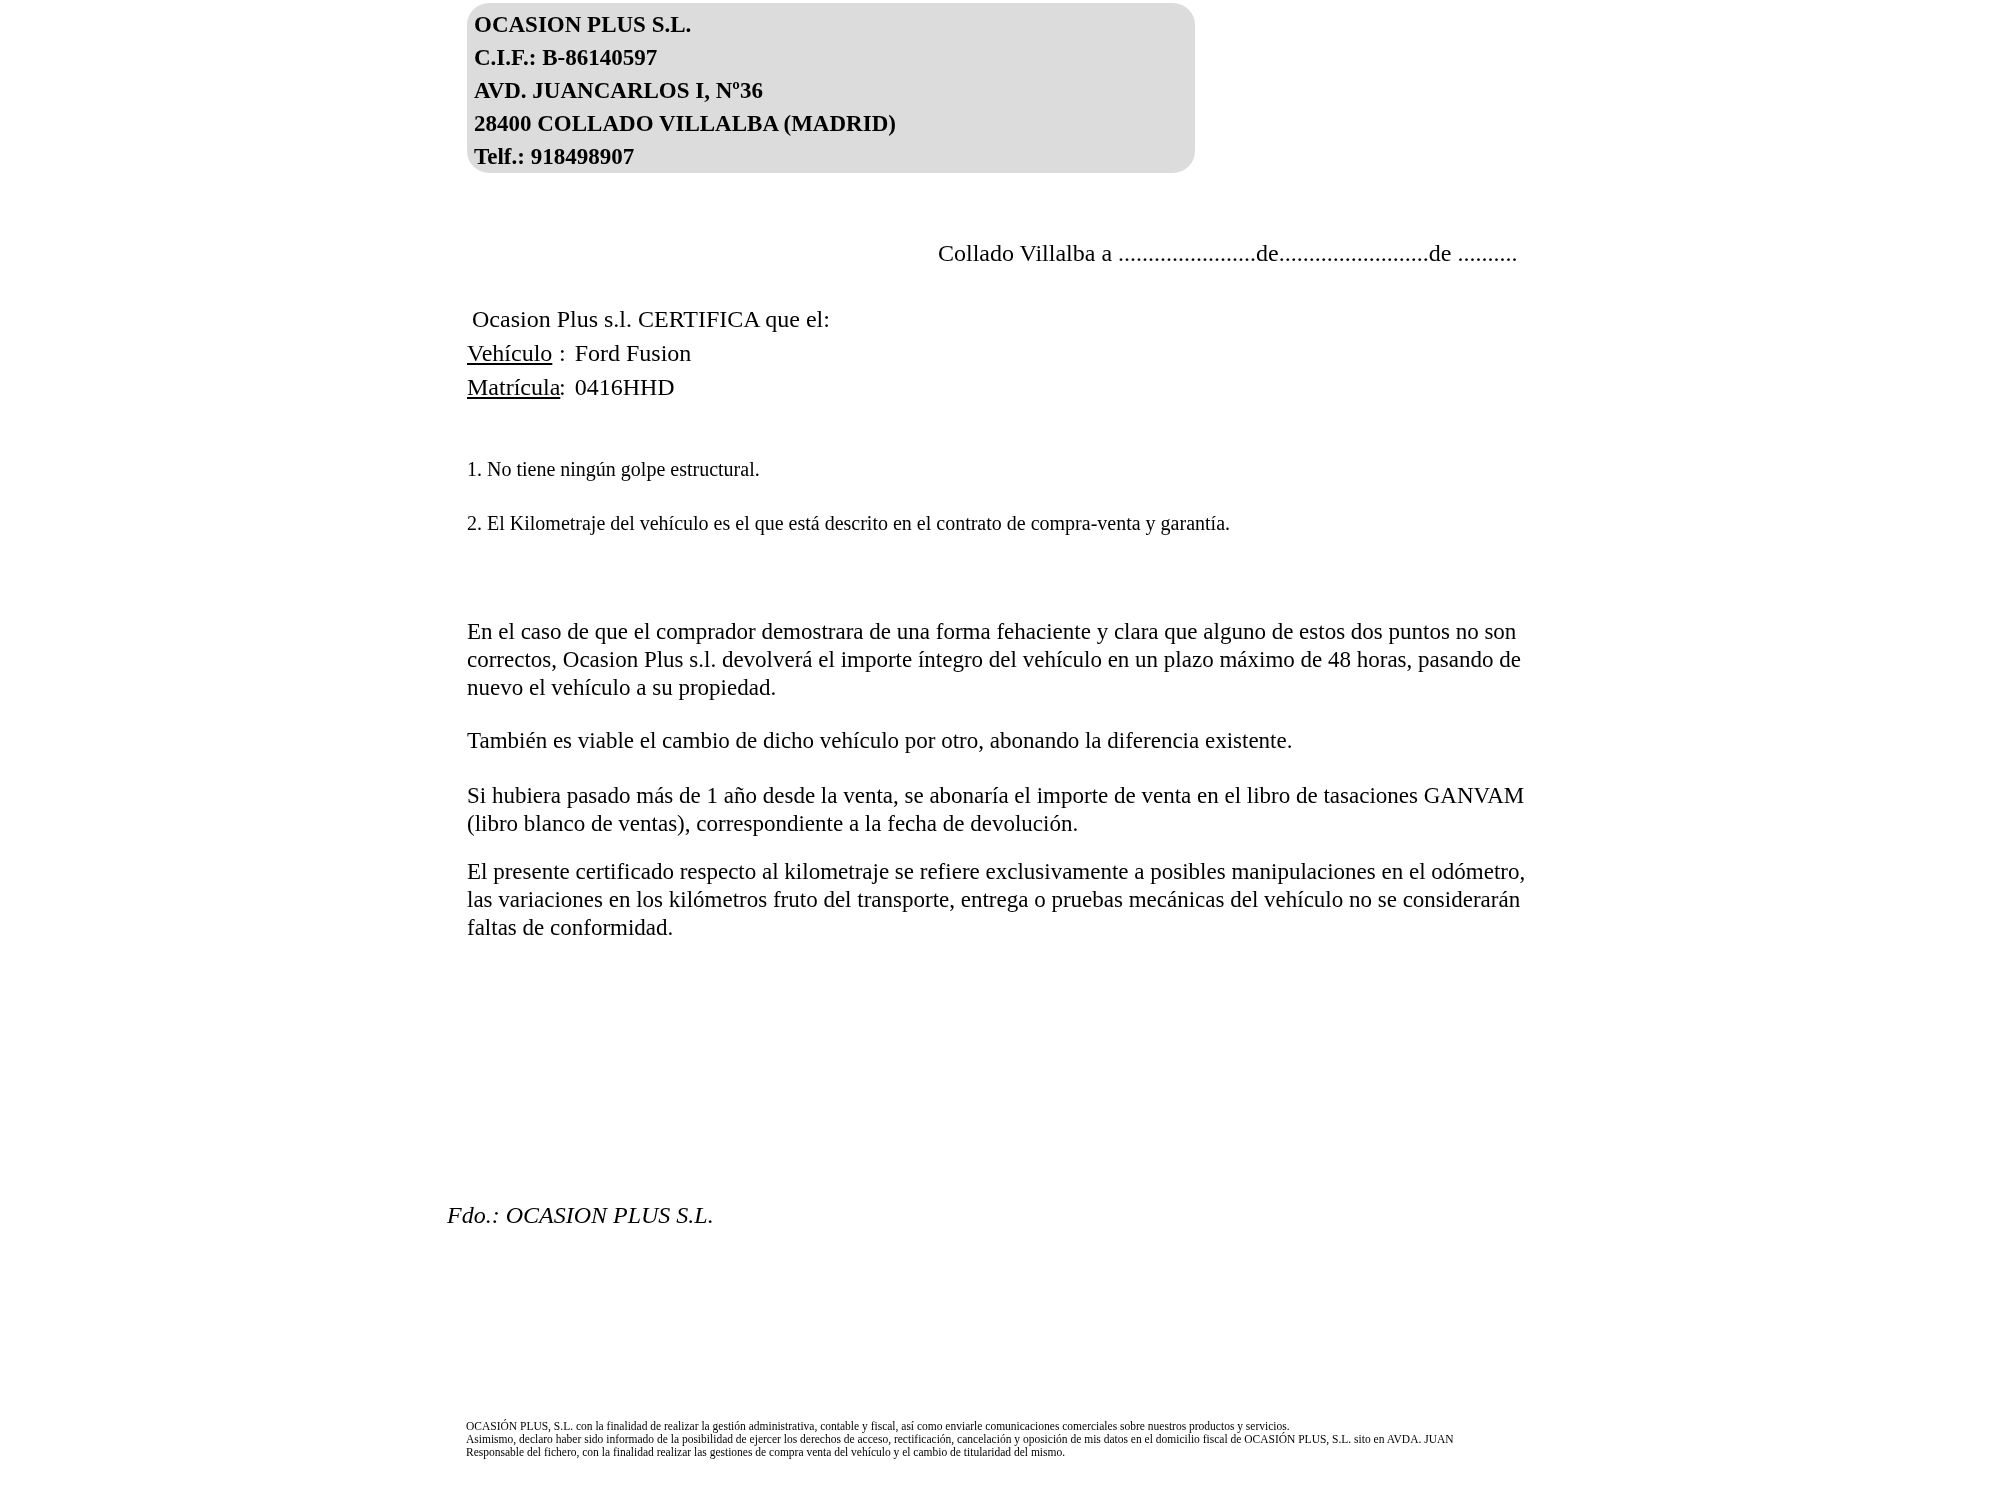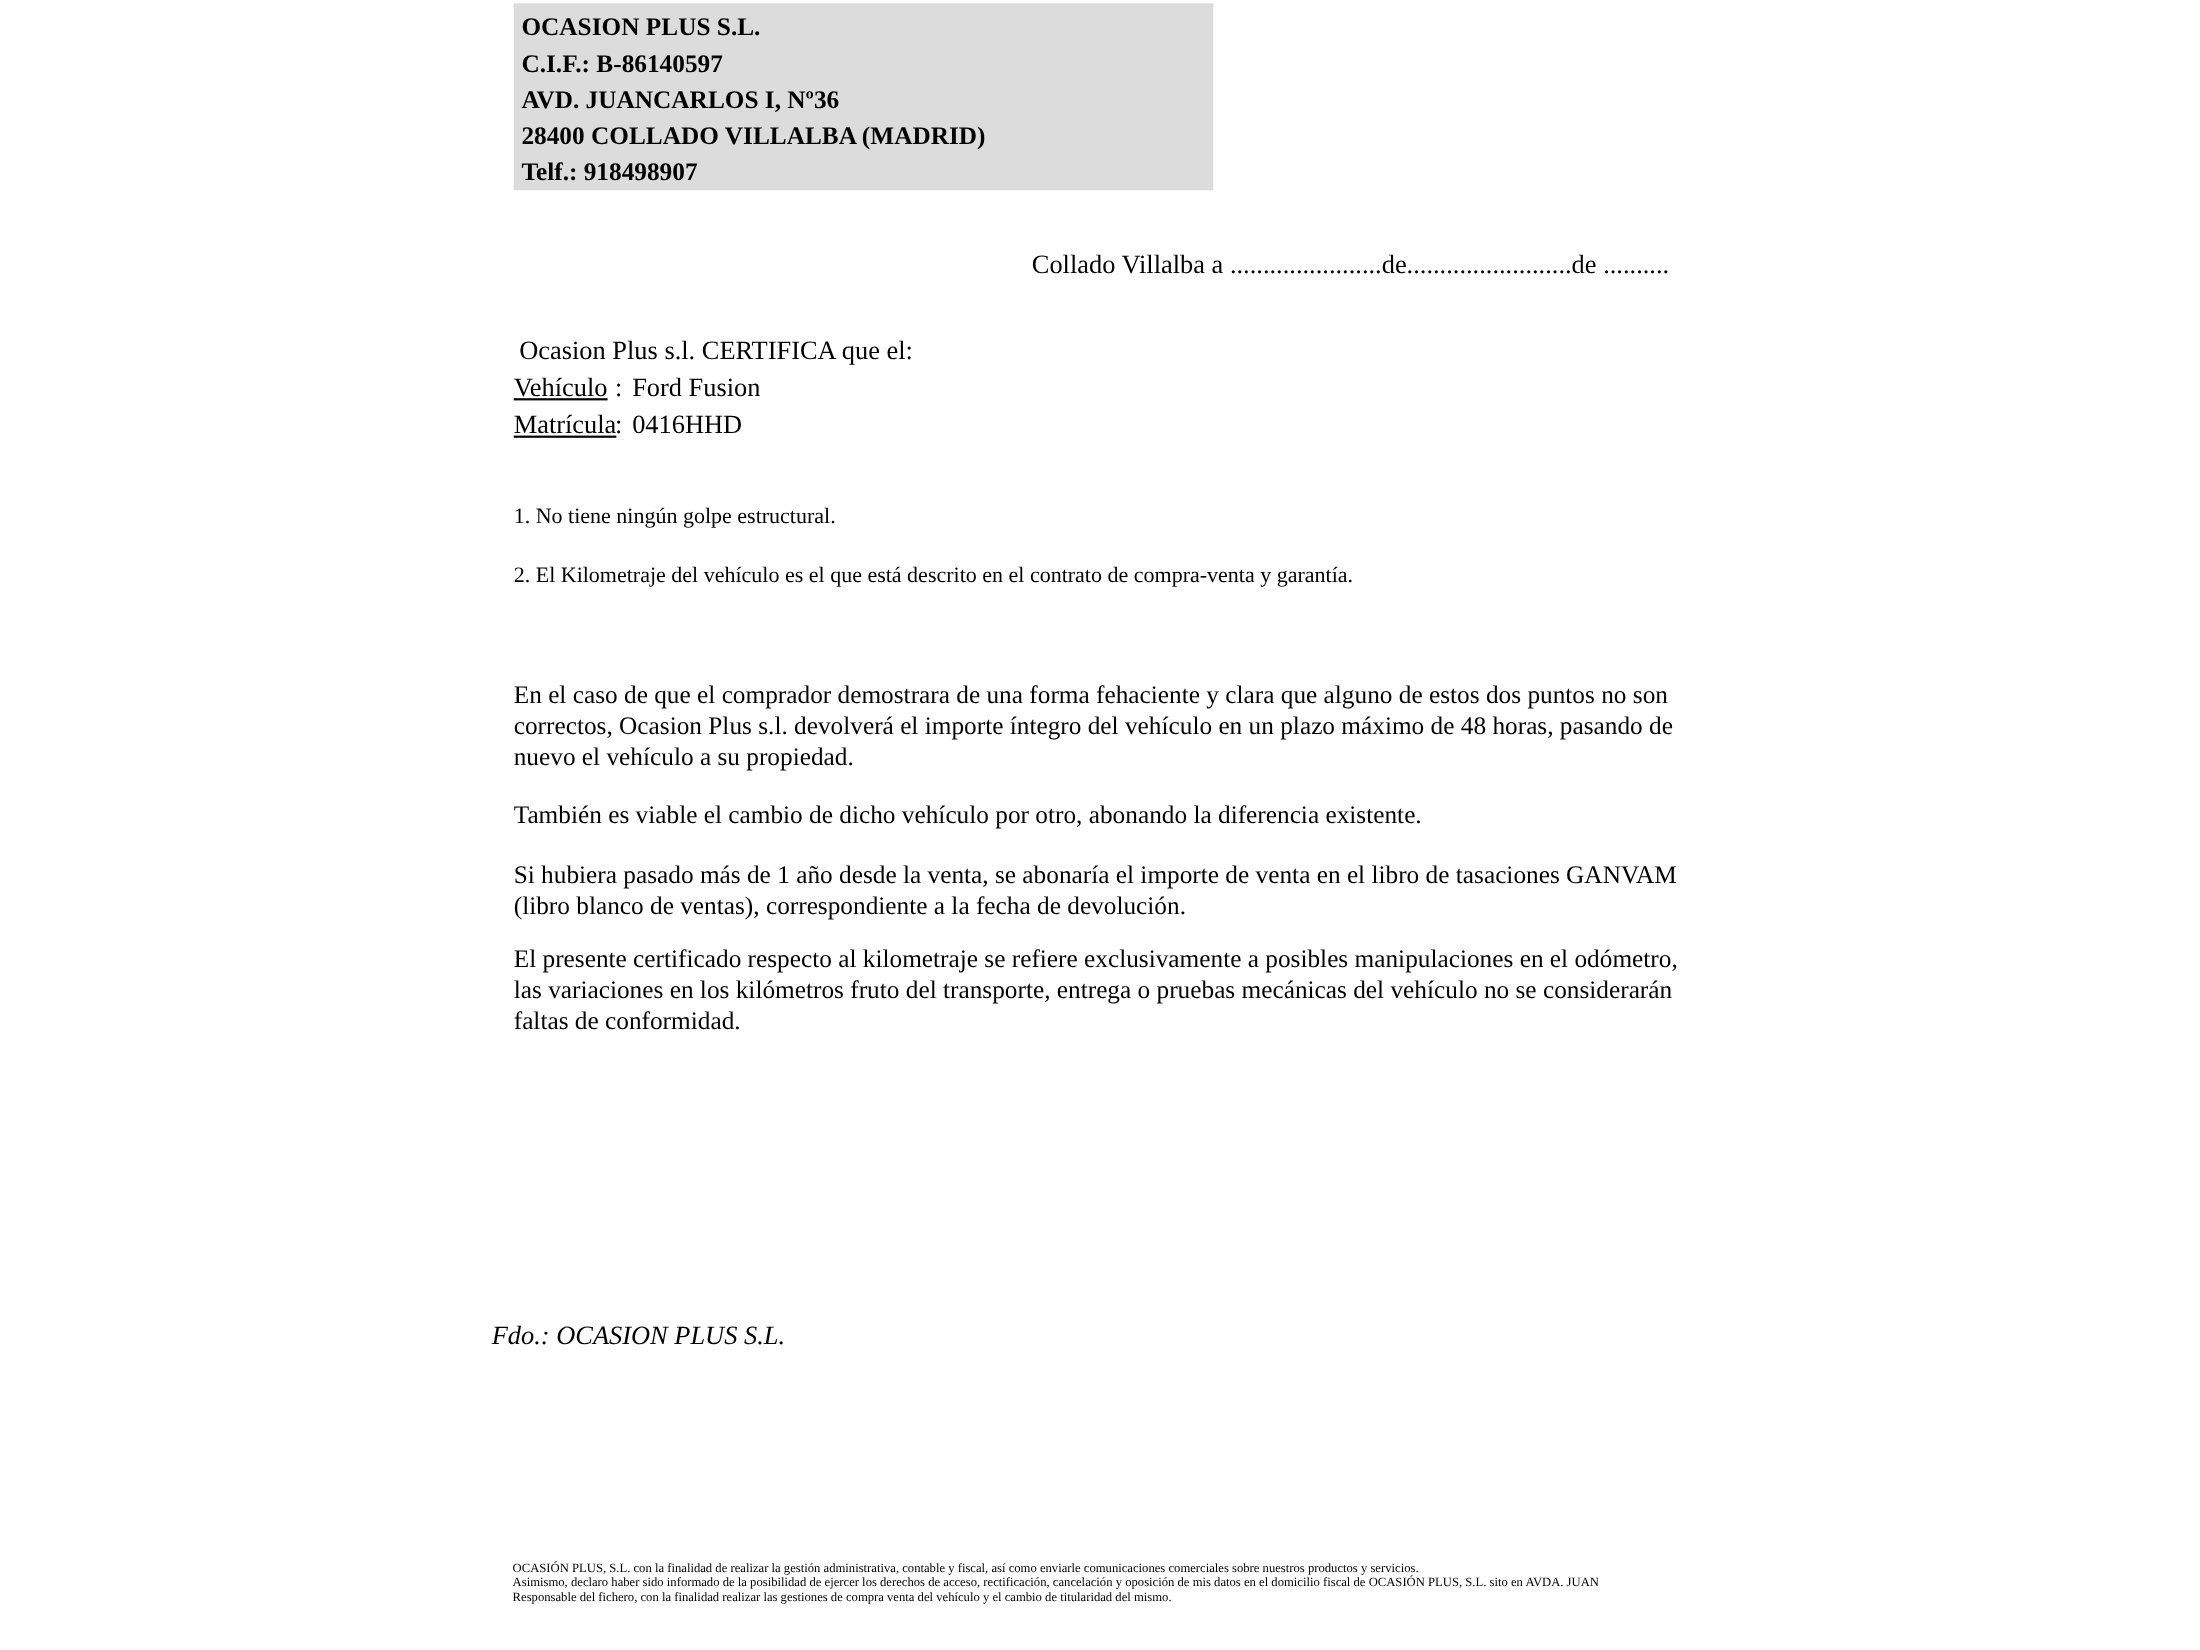--- a/index.html
+++ b/index.html
@@ -13,33 +13,34 @@
     height: 1500px;
     background: #ffffff;
     font-family: "Liberation Serif", "DejaVu Serif", serif;
     color: #000000;
     overflow: hidden;
   }
   .header-block {
     position: absolute;
     left: 467px;
     top: 3px;
-    width: 636px;
+    width: 728px;
     height: 170px;
     background: #dcdcdc;
     box-sizing: border-box;
     padding: 5px 0 0 7px;
     font-weight: bold;
     font-size: 23px;
     line-height: 33px;
+    border-radius: 22px;
   }
   .date-line {
     position: absolute;
     left: 938px;
-    top: 228px;
+    top: 240px;
     font-size: 24px;
     white-space: nowrap;
   }
   .cert-intro {
     position: absolute;
     left: 472px;
     top: 306px;
     font-size: 24px;
   }
   .cert-field {

